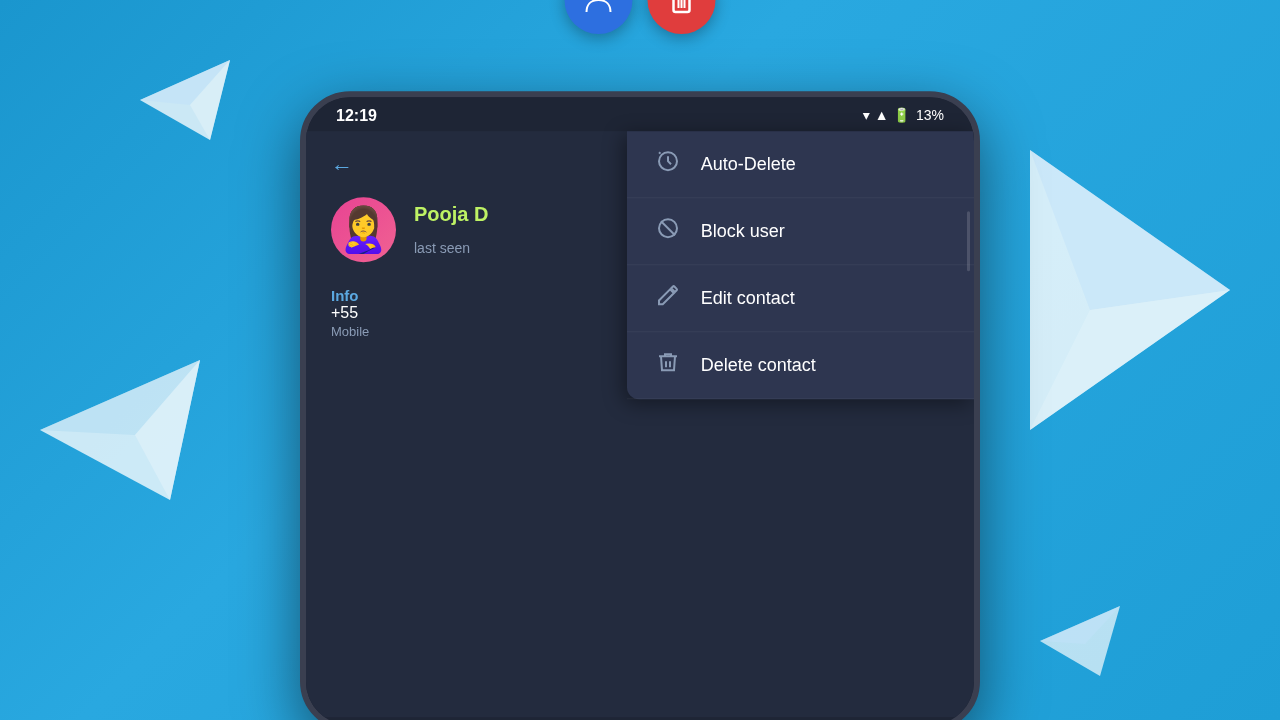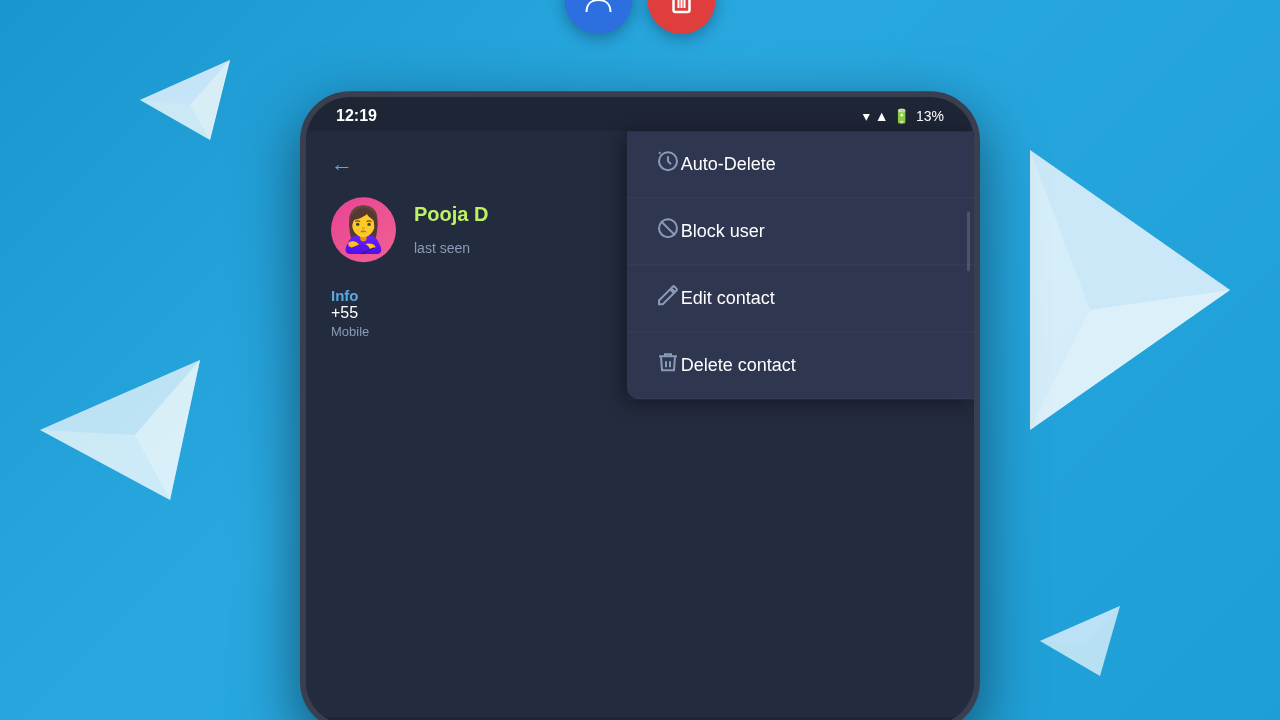--- a/index.html
+++ b/index.html
@@ -42,21 +42,21 @@
       border-radius: 50px;
       border: 6px solid #3a3f50;
       box-shadow: 0 20px 60px rgba(0,0,0,0.5);
       overflow: hidden;
     }
 
     
     .status-bar {
       display: flex;
       justify-content: space-between;
-      align-items: center;
+      align-items: flex-start;
       padding: 10px 30px 6px;
       background: #1e2535;
     }
 
     .status-time {
       font-size: 16px;
       font-weight: 600;
       color: white;
     }
 
@@ -151,20 +151,21 @@
       width: 52%;
       background: #2e3650;
       border-radius: 0 0 0 12px;
       box-shadow: -4px 4px 20px rgba(0,0,0,0.4);
       z-index: 10;
     }
 
     .menu-item {
       display: flex;
       align-items: center;
+      gap: 20px;
       padding: 18px 28px;
       cursor: pointer;
       border-bottom: 1px solid rgba(255,255,255,0.05);
       transition: background 0.1s;
     }
 
     .menu-item:last-child {
       border-bottom: none;
     }
 

